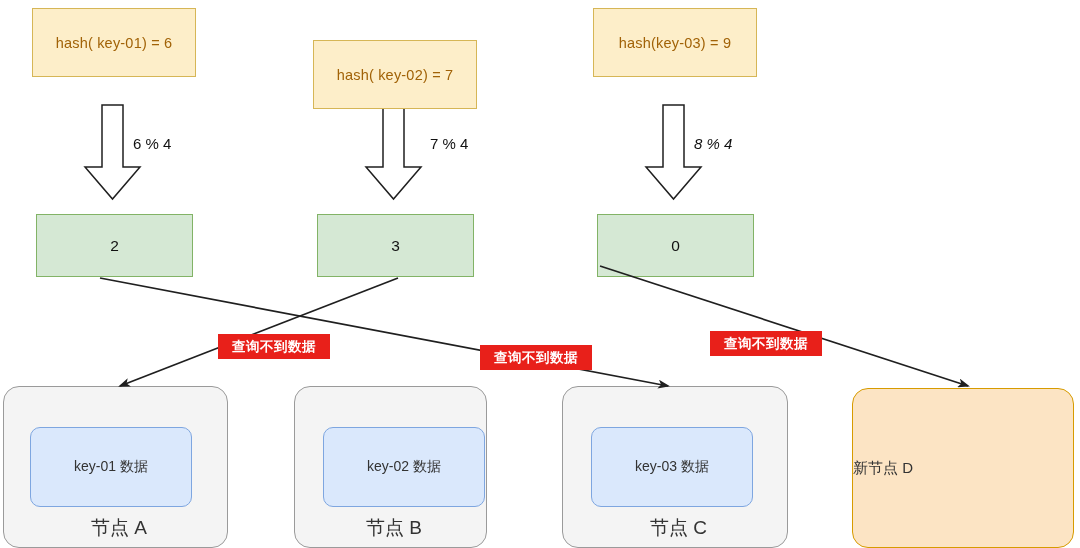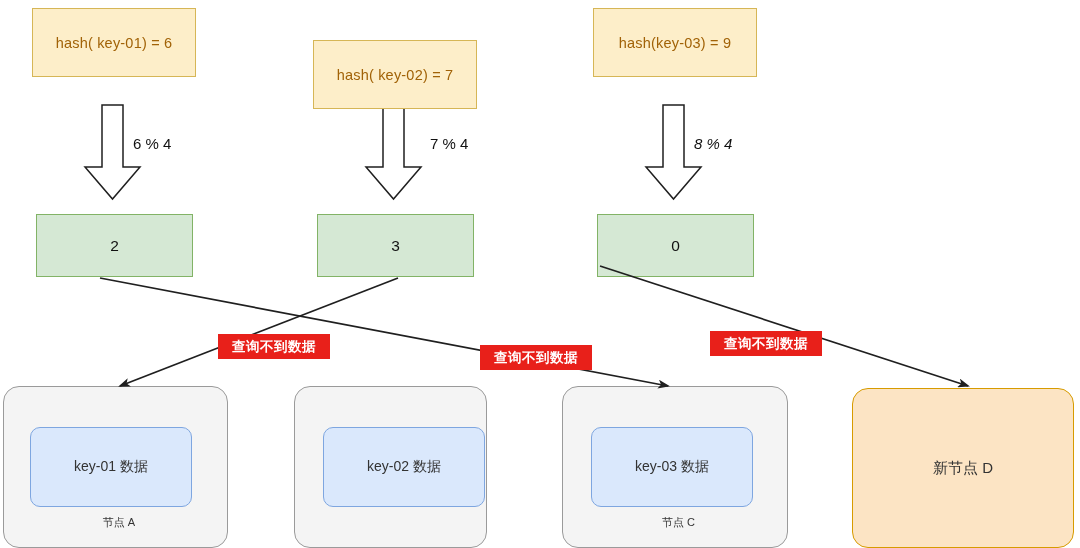--- a/index.html
+++ b/index.html
@@ -38,37 +38,37 @@
   
   .node{
     background:#f4f4f4;
     border:1.6px solid #9a9a9a;
     border-radius:16px;
   }
   .node-new{
     background:#fce4c4;
     border:1.6px solid #d79b00;
     border-radius:16px;
-    display:flex;align-items:center;justify-content:center;
+    display:flex;align-items:center;
   }
   .node-new .node-new-label{
     font-size:15px;color:#333;
   }
   .data-box{
     position:absolute;
     background:#dae8fc;
     border:1.4px solid #7ea6e0;
     border-radius:10px;
     display:flex;align-items:center;justify-content:center;
     font-size:14px;color:#333;
   }
   .node-label{
     position:absolute;left:7px;right:0;
     text-align:center;
-    font-size:11px;color:#333;
+    font-size:19px;color:#333;
   }
 
   
   .warn-tag{
     background:#e8201a;
     color:#ffffff;
     font-size:13.5px;
     font-weight:700;
     display:flex;align-items:center;justify-content:center;
     letter-spacing:.5px;
@@ -147,20 +147,21 @@
     <div class="data-box" style="left:26px;top:40px;width:160px;height:78px;">
       <span>key-01 数据</span>
     </div>
     <div class="node-label" style="top:128px;">节点 A</div>
   </div>
 
   <div class="abs node" style="left:280px;top:386px;width:193px;height:162px;margin-left:14px;">
     <div class="data-box" style="left:28px;top:40px;width:160px;height:78px;">
       <span>key-02 数据</span>
     </div>
+    <div class="node-label" style="top:128px;">节点 B</div>
   </div>
 
   <div class="abs node" style="left:562px;top:386px;width:226px;height:162px;">
     <div class="data-box" style="left:28px;top:40px;width:160px;height:78px;">
       <span>key-03 数据</span>
     </div>
     <div class="node-label" style="top:128px;">节点 C</div>
   </div>
 
   <div class="abs node-new" style="left:852px;top:388px;width:222px;height:160px;">

